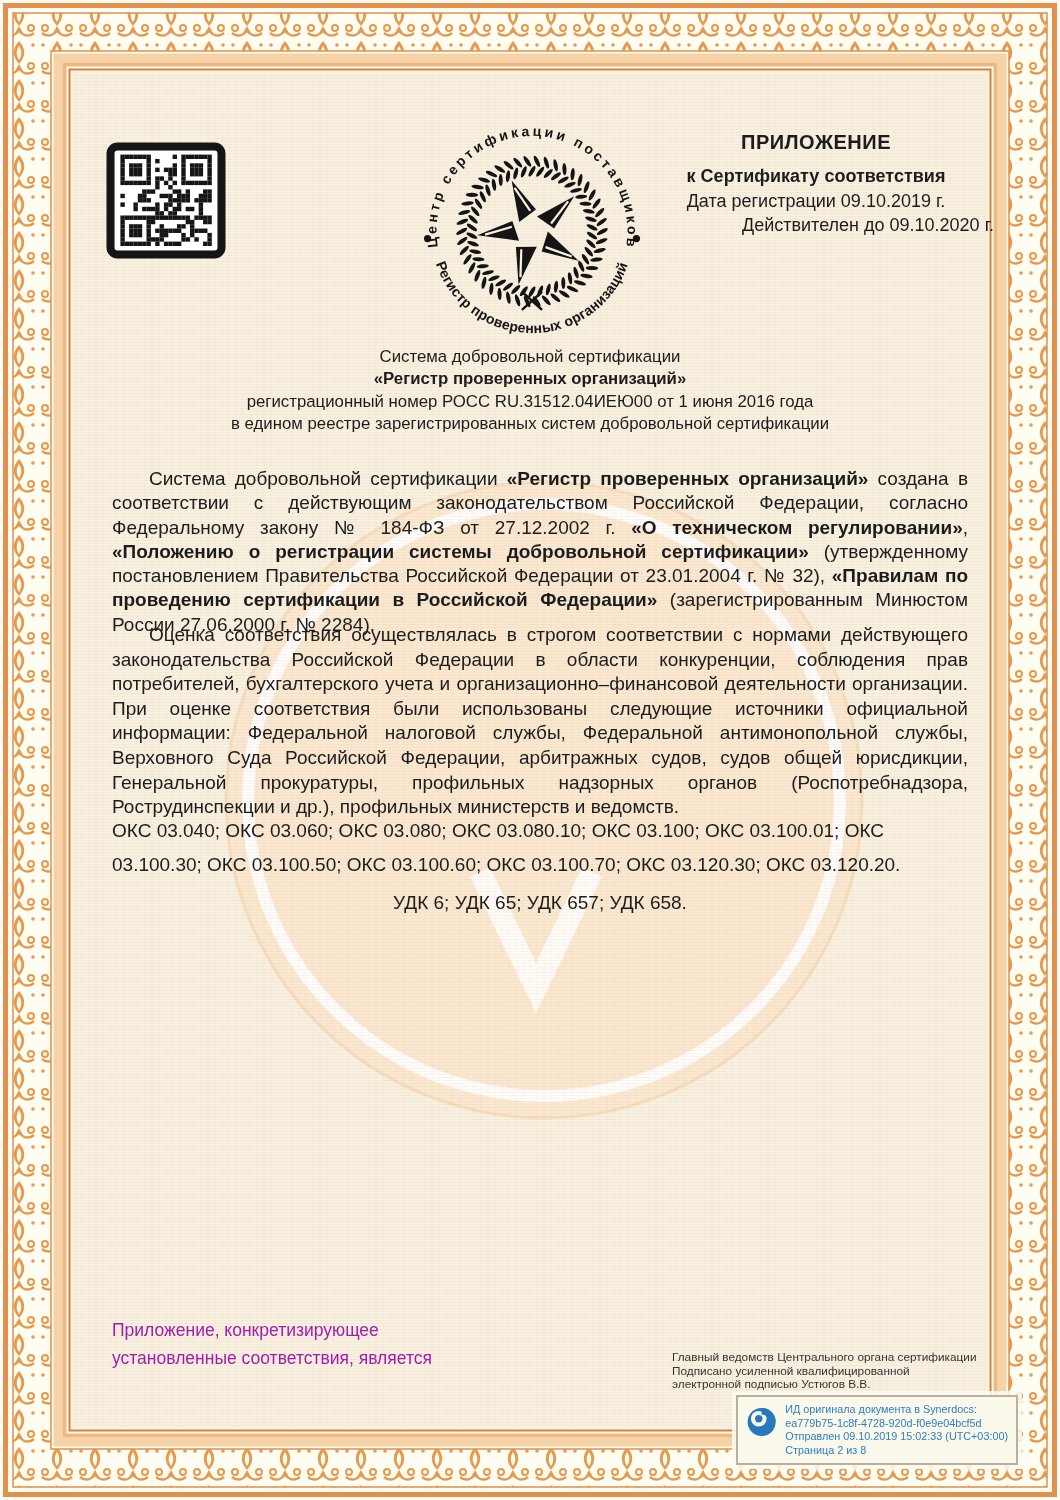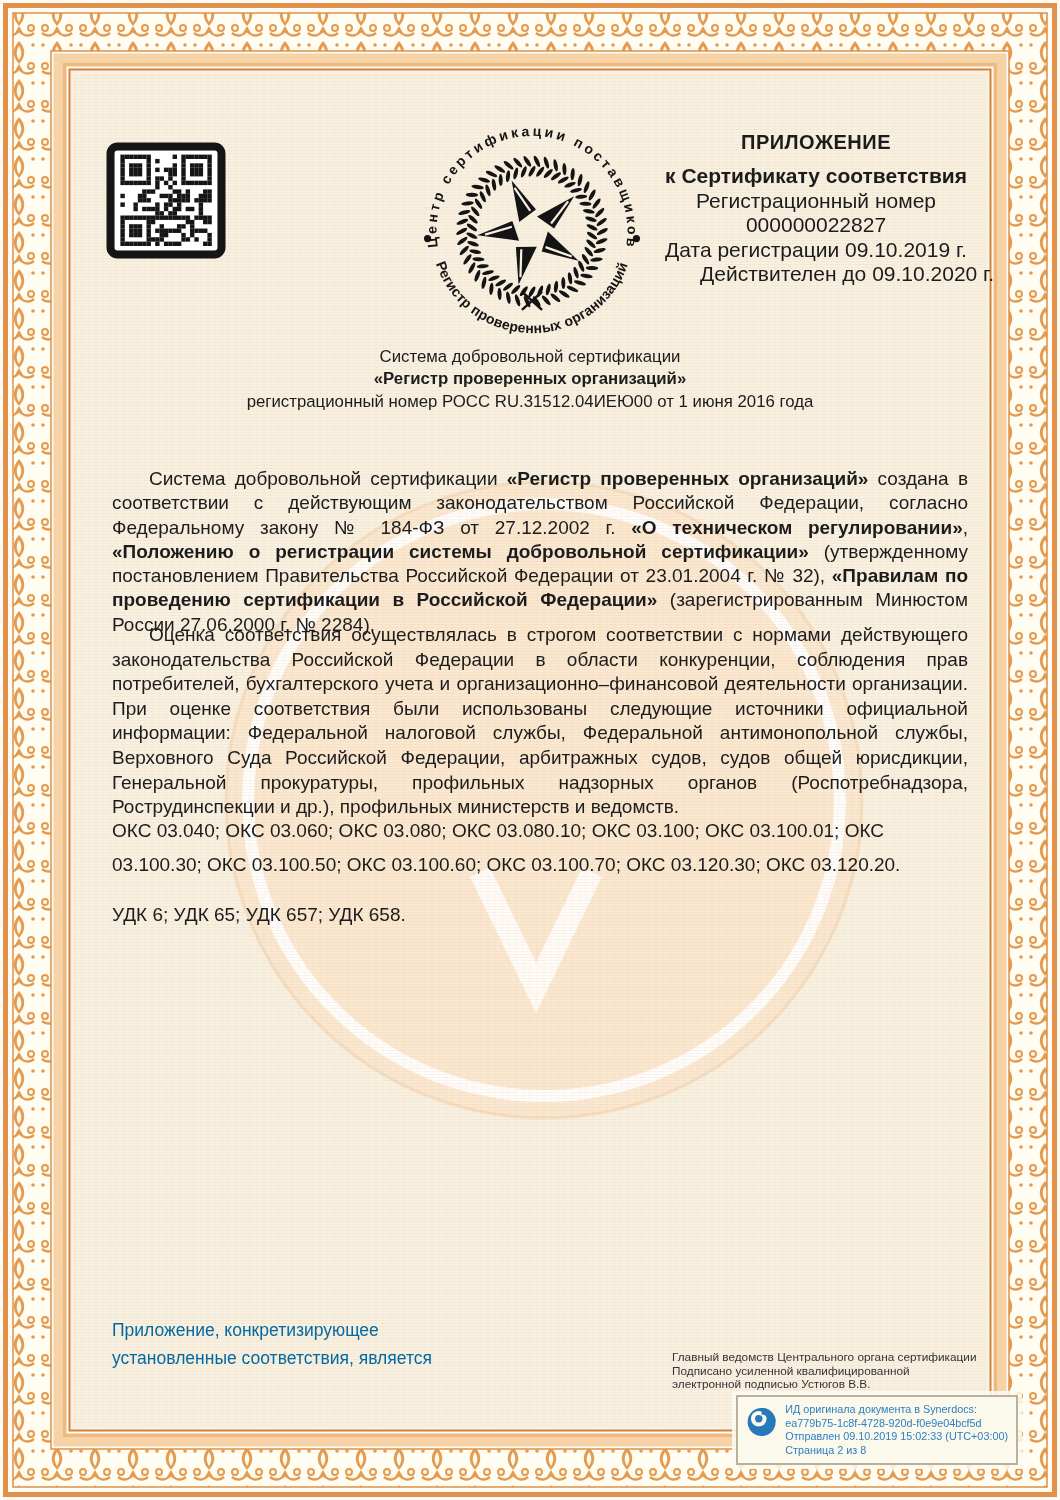--- a/index.html
+++ b/index.html
@@ -25,32 +25,32 @@
   
   #qr{position:absolute;left:106px;top:142px;}
   
   #emblem{position:absolute;left:400px;top:116px;}
   .emblem-text{font-family:"Liberation Sans",sans-serif;font-weight:bold;font-size:14px;letter-spacing:1.1px;fill:#141414;}
   
   .header-block{
     position:absolute;left:638px;top:131px;width:356px;text-align:center;
   }
   .header-block .h-title{font-size:20px;font-weight:bold;letter-spacing:.5px;margin-bottom:10px;}
-  .header-block .h-line{font-size:21px;font-weight:bold;line-height:24.6px;}
+  .header-block .h-line{font-size:18px;font-weight:bold;line-height:24.6px;}
   
   .title-block{position:absolute;left:0;top:346px;width:1060px;text-align:center;line-height:22.4px;font-size:16.8px;}
   .title-block .bold{font-weight:bold;}
   
   .para{position:absolute;left:112px;width:856px;font-size:19px;text-align:justify;}
   #p1{top:467px;line-height:24.3px;text-indent:37px;}
   #p2{top:623px;line-height:24.6px;text-indent:37px;}
   #oks{top:814px;line-height:33.5px;text-align:left;}
-  #udk{top:892px;text-align:left;margin-top:12px;}
-  
-  .footer-left{position:absolute;left:112px;top:1316px;font-size:17.5px;line-height:28px;color:#0369a1;}
+  #udk{top:892px;text-align:center;}
+  
+  .footer-left{position:absolute;left:112px;top:1316px;font-size:17.5px;line-height:28px;color:#a21caf;}
   
   .auditor{position:absolute;left:672px;top:1351px;width:330px;font-size:11.8px;line-height:13.6px;color:#333;}
   
   .stamp{
     position:absolute;left:736px;top:1395px;width:282px;
     background:#FBF8EC;border:2px solid #b9b199;
     box-shadow:0 0 0 4px rgba(252,250,242,0.85);
     display:flex;align-items:flex-start;gap:8px;padding:6px 8px;box-sizing:border-box;
   }
   .stamp-lines{font-size:10.8px;line-height:13.6px;color:#2B7FC3;white-space:nowrap;}
@@ -452,29 +452,29 @@
     </g>
   <g transform="translate(130,184)" stroke="#141414" stroke-width="2.4">
     <line x1="-10" y1="9" x2="10" y2="-9"></line>
     <line x1="-10" y1="-9" x2="10" y2="9"></line>
   </g>
 </svg>
 
 <div class="header-block">
   <div class="h-title">ПРИЛОЖЕНИЕ</div>
   <div class="h-line" style="font-weight:normal;font-weight:600;">к Сертификату соответствия</div>
-  <div class="h-line" style="font-weight:normal;">Регистрационный номер 000000022827</div>
   <div class="h-line" style="font-weight:normal;">Дата регистрации 09.10.2019 г.</div>
   <div class="h-line" style="font-weight:normal;text-align:right;">Действителен до 09.10.2020 г.</div>
 </div>
 
 <div class="title-block">
   <div>Система добровольной сертификации</div>
   <div class="bold">«Регистр проверенных организаций»</div>
   <div>регистрационный номер РОСС RU.31512.04ИЕЮ00 от 1 июня 2016 года</div>
+  <div>в едином реестре зарегистрированных систем добровольной сертификации</div>
 </div>
 
 <div id="p1" class="para"><span>Система добровольной сертификации </span><span style="font-weight: bold;">«Регистр проверенных организаций»</span><span> создана в соответствии с действующим законодательством Российской Федерации, согласно Федеральному закону № 184-ФЗ от 27.12.2002 г. </span><span style="font-weight: bold;">«О техническом регулировании»</span><span>, </span><span style="font-weight: bold;">«Положению о регистрации системы добровольной сертификации»</span><span> (утвержденному постановлением Правительства Российской Федерации от 23.01.2004 г. № 32), </span><span style="font-weight: bold;">«Правилам по проведению сертификации в Российской Федерации»</span><span> (зарегистрированным Минюстом России 27.06.2000 г. № 2284).</span></div>
 <div id="p2" class="para">Оценка соответствия осуществлялась в строгом соответствии с нормами действующего законодательства Российской Федерации в области конкуренции, соблюдения прав потребителей, бухгалтерского учета и организационно–финансовой деятельности организации. При оценке соответствия были использованы следующие источники официальной информации: Федеральной налоговой службы, Федеральной антимонопольной службы, Верховного Суда Российской Федерации, арбитражных судов, судов общей юрисдикции, Генеральной прокуратуры, профильных надзорных органов (Роспотребнадзора, Рострудинспекции и др.), профильных министерств и ведомств.</div>
 <div id="oks" class="para">ОКС 03.040; ОКС 03.060; ОКС 03.080; ОКС 03.080.10; ОКС 03.100; ОКС 03.100.01; ОКС 03.100.30; ОКС 03.100.50; ОКС 03.100.60; ОКС 03.100.70; ОКС 03.120.30; ОКС 03.120.20.</div>
 <div id="udk" class="para">УДК 6; УДК 65; УДК 657; УДК 658.</div>
 
 <div class="footer-left">
   <div>Приложение, конкретизирующее</div>
   <div>установленные  соответствия, является</div>

